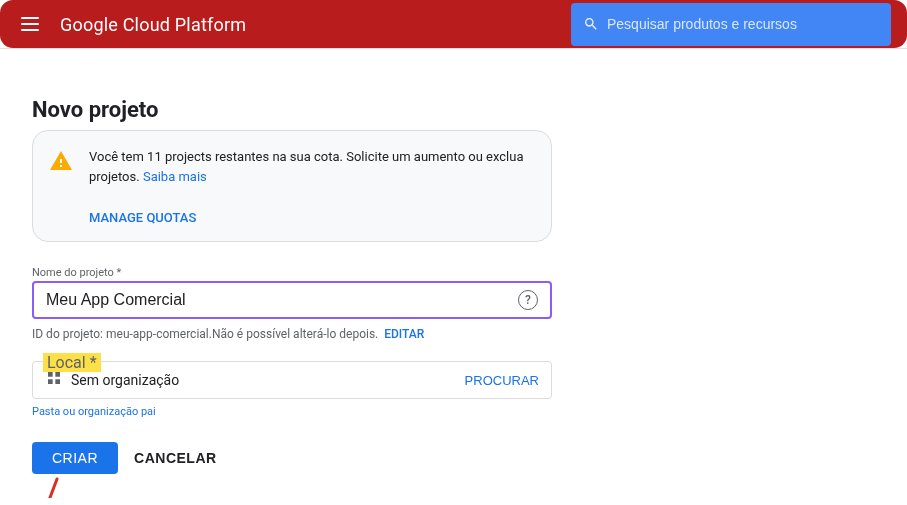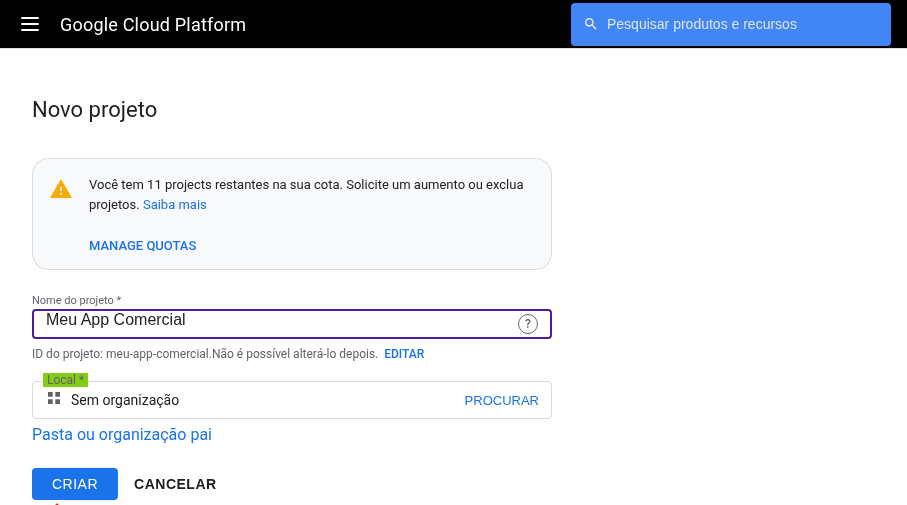--- a/index.html
+++ b/index.html
@@ -1,25 +1,26 @@
 <!DOCTYPE html>
 <html><head>
   <meta charset="utf-8">
   <style>
     * { box-sizing: border-box; margin: 0; padding: 0; }
     body { font-family: 'Roboto', Arial, sans-serif; font-size: 14px; background: #fff; color: #202124; }
 
     
     .top-nav {
-      background: #000000;
+      background: #b91c1c;
       height: 48px;
       display: flex;
       align-items: center;
       padding: 0 16px;
       gap: 16px;
+      border-radius: 13px;
     }
     .top-nav .hamburger {
       color: #fff;
       font-size: 20px;
       cursor: pointer;
       display: flex;
       align-items: center;
       justify-content: center;
       width: 28px;
       height: 28px;
@@ -53,23 +54,23 @@
     .top-nav .search-bar input::placeholder { color: rgba(255,255,255,0.8); }
     .search-icon-svg { width: 16px; height: 16px; fill: rgba(255,255,255,0.9); flex-shrink: 0; }
 
     
     .page-content {
       padding: 24px 32px;
       max-width: 700px;
     }
     .page-title {
       font-size: 22px;
-      font-weight: 400;
+      font-weight: 700;
       color: #202124;
-      margin-bottom: 36px;
+      margin-bottom: 8px;
     }
 
     
     .warning-box {
       background: #f8f9fa;
       border: 1px solid #dadce0;
       border-radius: 16px;
       padding: 16px;
       display: flex;
       gap: 16px;
@@ -102,23 +103,23 @@
     .field-group {
       margin-bottom: 8px;
     }
     .field-label {
       font-size: 11px;
       color: #5f6368;
       margin-bottom: 2px;
     }
     .input-wrapper {
       position: relative;
-      border: 2px solid #4c1d95;
+      border: 2px solid #8b5cf6;
       border-radius: 4px;
-      padding: 0 40px 8px 12px;
+      padding: 8px 40px 8px 12px;
       display: flex;
       align-items: flex-end;
     }
     .input-wrapper input {
       border: none;
       outline: none;
       font-size: 16px;
       color: #202124;
       width: 100%;
       background: transparent;
@@ -154,23 +155,23 @@
       border-radius: 4px;
       padding: 8px 12px;
       display: flex;
       align-items: center;
       position: relative;
     }
     .location-label-float {
       position: absolute;
       top: -9px;
       left: 10px;
-      background: #84cc16;
+      background: #fde047;
       padding: 0 4px;
-      font-size: 12px;
+      font-size: 16px;
       color: #5f6368;
     }
     .location-icon {
       margin-right: 8px;
       font-size: 16px;
       color: #5f6368;
     }
     .location-text {
       font-size: 14px;
       color: #202124;
@@ -179,21 +180,21 @@
     .procurar-btn {
       color: #1a73e8;
       font-size: 13px;
       font-weight: 500;
       cursor: pointer;
       background: none;
       border: none;
       outline: none;
     }
     .parent-hint {
-      font-size: 16px;
+      font-size: 11px;
       color: #1a73e8;
       margin-top: 6px;
       margin-bottom: 24px;
     }
 
     
     .button-row {
       display: flex;
       align-items: center;
       gap: 16px;

